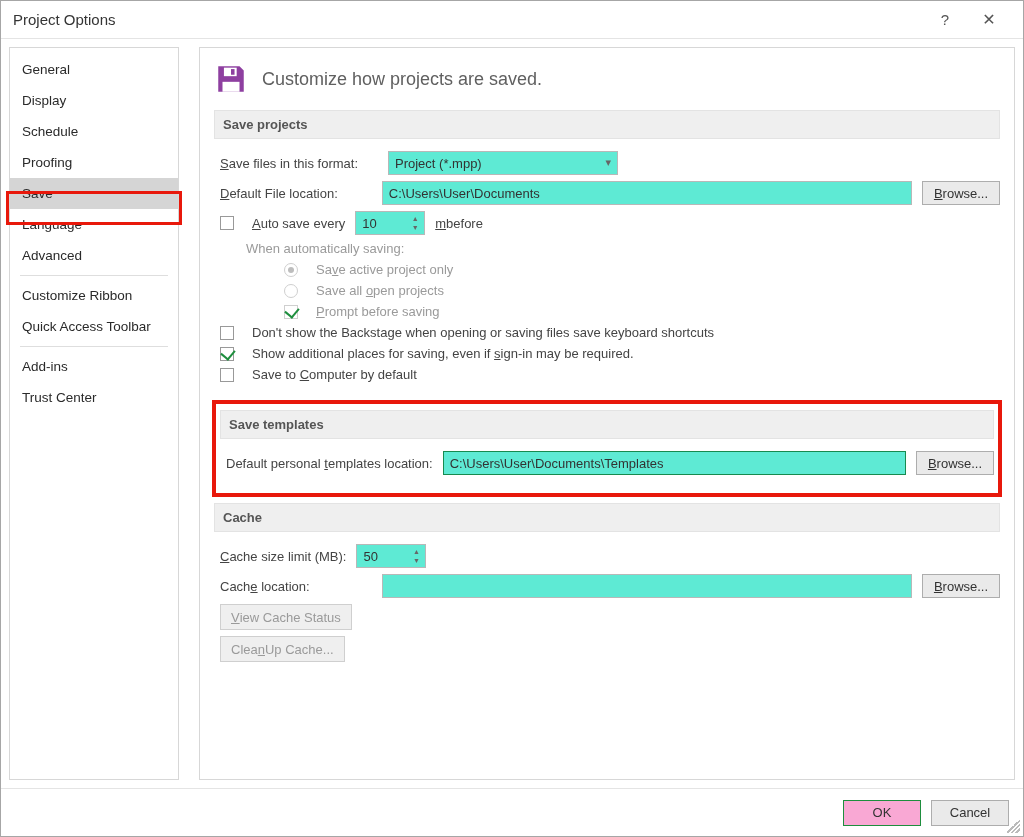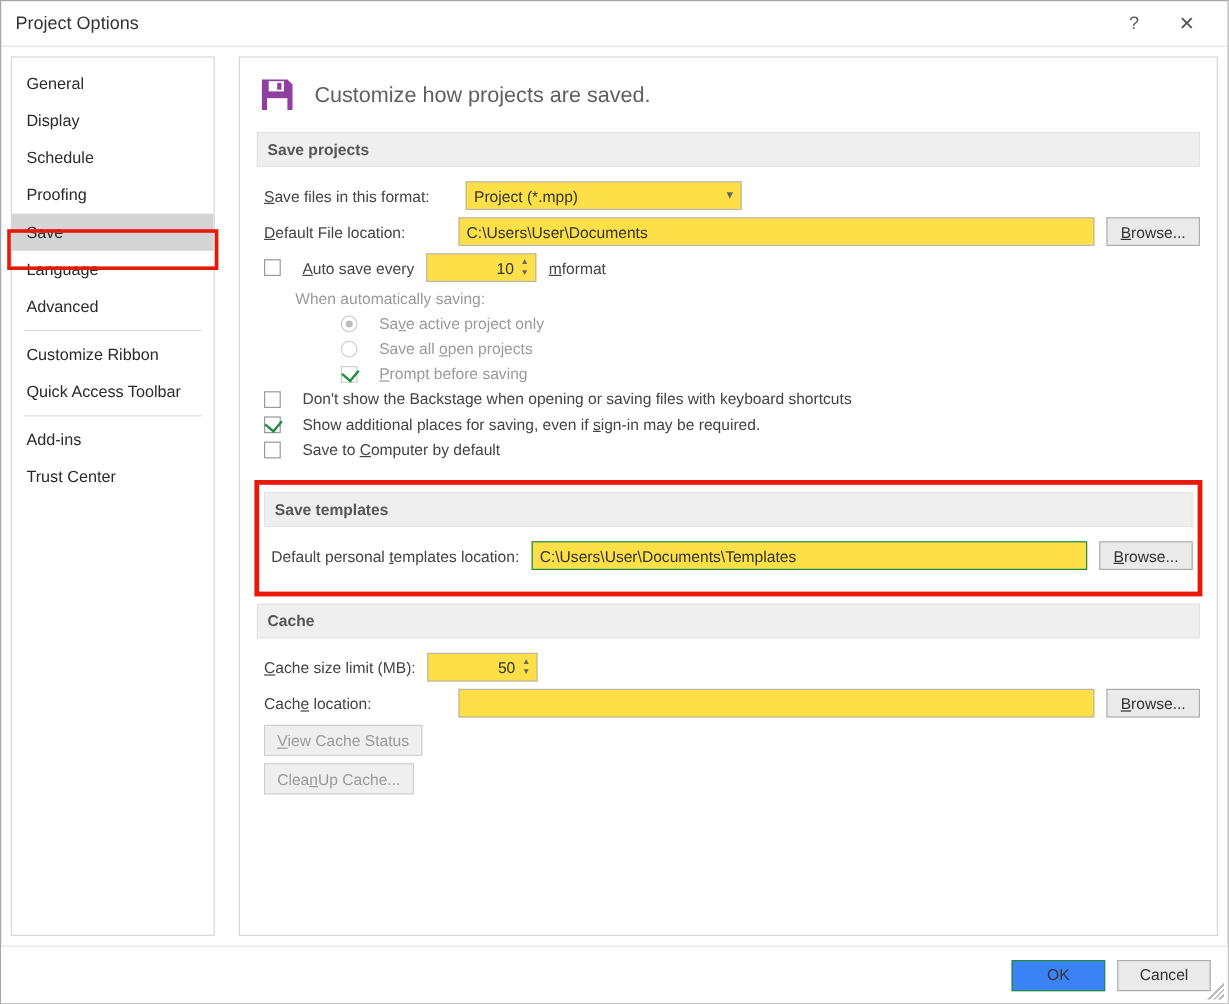--- a/index.html
+++ b/index.html
@@ -95,32 +95,32 @@
 
   .row { display:flex; align-items:center; gap:10px; margin:6px 0; padding-left:6px; }
   .row.indent1 { padding-left:32px; }
   .row.indent2 { padding-left:70px; }
 
   .label { white-space:nowrap; color:#444; }
   .label.dim, .dim { color:var(--disabled-text); }
   .u-char { text-decoration:underline; }
 
   .combo, .textbox, .spin {
-    border:1px solid #b8b8b8; background:#fde047; height:24px;
+    border:1px solid #b8b8b8; background:#5eead4; height:24px;
     font-family:inherit; font-size:13px; padding:0 6px; color:#333;
     display:flex; align-items:center;
   }
   .combo { width:230px; position:relative; }
   .combo .caret {
     position:absolute; right:6px; top:4px; font-size:11px; color:#666;
   }
   .textbox { flex:1;text-align:right; }
   .textbox.templates { border-color: #178a4f; }
   .spin {
-    width:92px; position:relative; padding-right:18px;justify-content:flex-end;
+    width:70px; position:relative; padding-right:18px;
   }
   .spin .spinners {
     position:absolute; right:2px; top:1px; bottom:1px; width:14px;
     display:flex; flex-direction:column; font-size:7px; line-height:9px; color:#666;
     align-items:center; justify-content:center;
   }
 
   .btn {
     height:26px; min-width:78px;
     background:var(--btn-bg);
@@ -161,21 +161,21 @@
     gap:10px; padding:0 14px;
     border-top:1px solid #e4e4e4;
     background:#fff;
   }
   .resize-grip {
     position:absolute; right:3px; bottom:3px;
     width:14px; height:14px;
     background:
       linear-gradient(135deg, transparent 0 50%, #bbb 50% 58%, transparent 58% 66%, #bbb 66% 74%, transparent 74% 82%, #bbb 82% 90%, transparent 90%);
   }
-  .btn.ok { border:1.5px solid var(--green); background:#3b82f6; }
+  .btn.ok { border:1.5px solid var(--green); background:#f9a8d4; }
 </style>
 </head>
 <body>
 
 <div class="window">
 
   <div class="titlebar">
     <span class="title">Project Options</span>
     <span class="icon">?</span>
     <span class="icon close">✕</span>
@@ -237,42 +237,42 @@
           </button>
       </div>
 
       <div class="row">
         <span class="cbx"></span>
         <span class="label"><span class="u-char">A</span><span>uto save every</span></span>
         <div class="spin">
           <span>10</span>
           <span class="spinners">▲<br>▼</span>
         </div>
-        <span class="label"><span class="u-char">m</span><span>format</span></span>
+        <span class="label"><span class="u-char">m</span><span>before</span></span>
       </div>
 
       <div class="row indent1">
         <span class="label dim">When automatically saving:</span>
       </div>
       <div class="row indent2">
         <span class="rdo dim checked"></span>
         <span class="label dim"><span>Sa</span><span class="u-char">v</span><span>e active project only</span></span>
       </div>
       <div class="row indent2">
         <span class="rdo dim"></span>
         <span class="label dim"><span>Save all </span><span class="u-char">o</span><span>pen projects</span></span>
       </div>
       <div class="row indent2">
         <span class="cbx dim checked"></span>
         <span class="label dim"><span class="u-char">P</span><span>rompt before saving</span></span>
       </div>
 
       <div class="row">
         <span class="cbx"></span>
-        <span class="label">Don't show the Backstage when opening or saving files with keyboard shortcuts</span>
+        <span class="label">Don't show the Backstage when opening or saving files save keyboard shortcuts</span>
       </div>
       <div class="row">
         <span class="cbx checked"></span>
         <span class="label"><span>Show additional places for saving, even if </span><span class="u-char">s</span><span>ign-in may be required.</span></span>
       </div>
       <div class="row">
         <span class="cbx"></span>
         <span class="label"><span>Save to </span><span class="u-char">C</span><span>omputer by default</span></span>
       </div>
 

